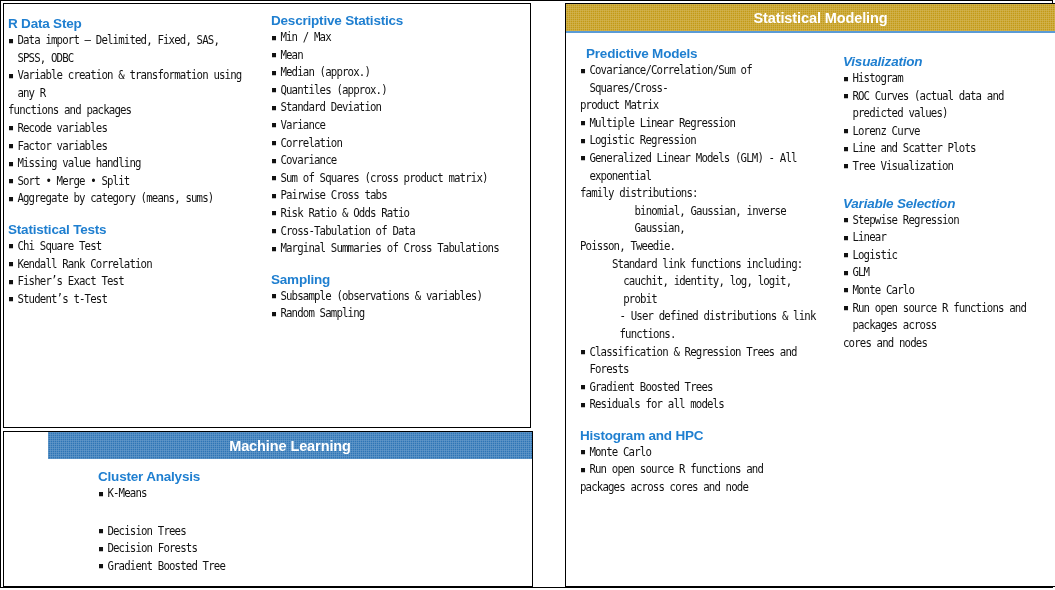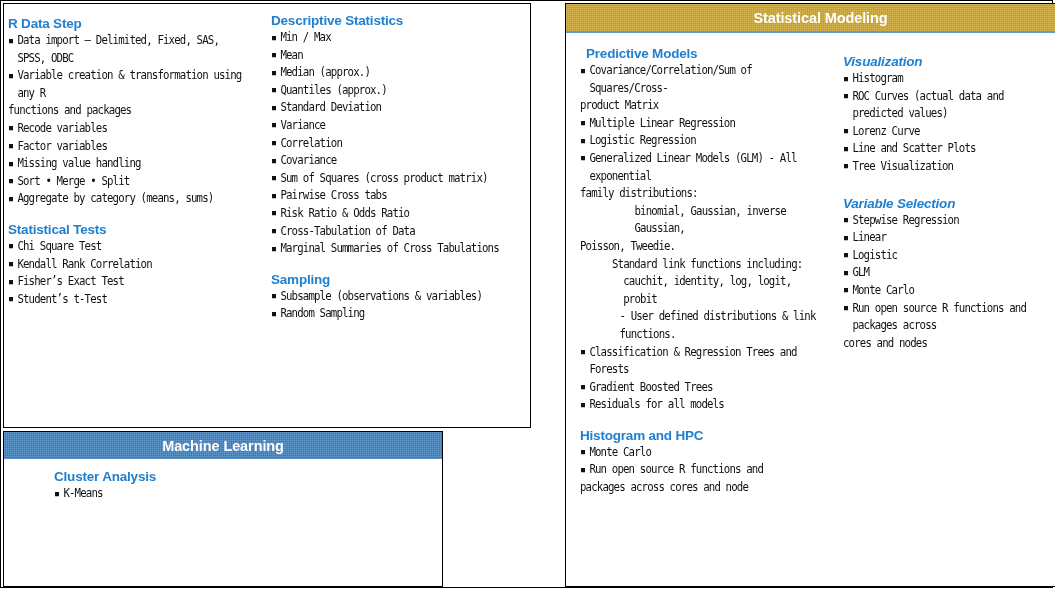--- a/index.html
+++ b/index.html
@@ -24,21 +24,21 @@
     background: #ffffff;
   }
 
   
   .panel {
     position: absolute;
     box-sizing: border-box;
     background: #ffffff;
   }
   .panel-left-top   { left: 2px;   top: 2px;   width: 528px; height: 425px; border: 1px solid #000; }
-  .panel-left-bot   { left: 2px;   top: 430px; width: 440px; height: 156px; border: 1px solid #000; }
+  .panel-left-bot   { left: 2px;   top: 430px; width: 530px; height: 156px; border: 1px solid #000; padding-left: 44px; }
   .panel-right      { left: 564px; top: 2px;   width: 511px; height: 584px; border: 1px solid #000; }
 
   
   .bar {
     position: relative;
     height: 27px;
     color: #ffffff;
     font-weight: bold;
     font-size: 14.5px;
     letter-spacing: -0.1px;
@@ -197,20 +197,25 @@
 
     <div class="cols" style="height:126px;margin-left:46px;">
       <div class="col" style="left:4px; top:10px; width:300px;">
         <div class="h">Cluster Analysis</div>
         <ul class="list">
           <li>K-Means</li>
         </ul>
 
         <div class="gap-lg"></div>
 
+        <ul class="list">
+          <li>Decision Trees</li>
+          <li>Decision Forests</li>
+          <li>Gradient Boosted Tree</li>
+        </ul>
       </div>
     </div>
   </div>
 
   <div class="panel panel-right">
     <div class="bar bar-gold">
       <span class="bar-label">Statistical Modeling</span>
     </div>
 
     <div class="cols" style="height:553px;">

